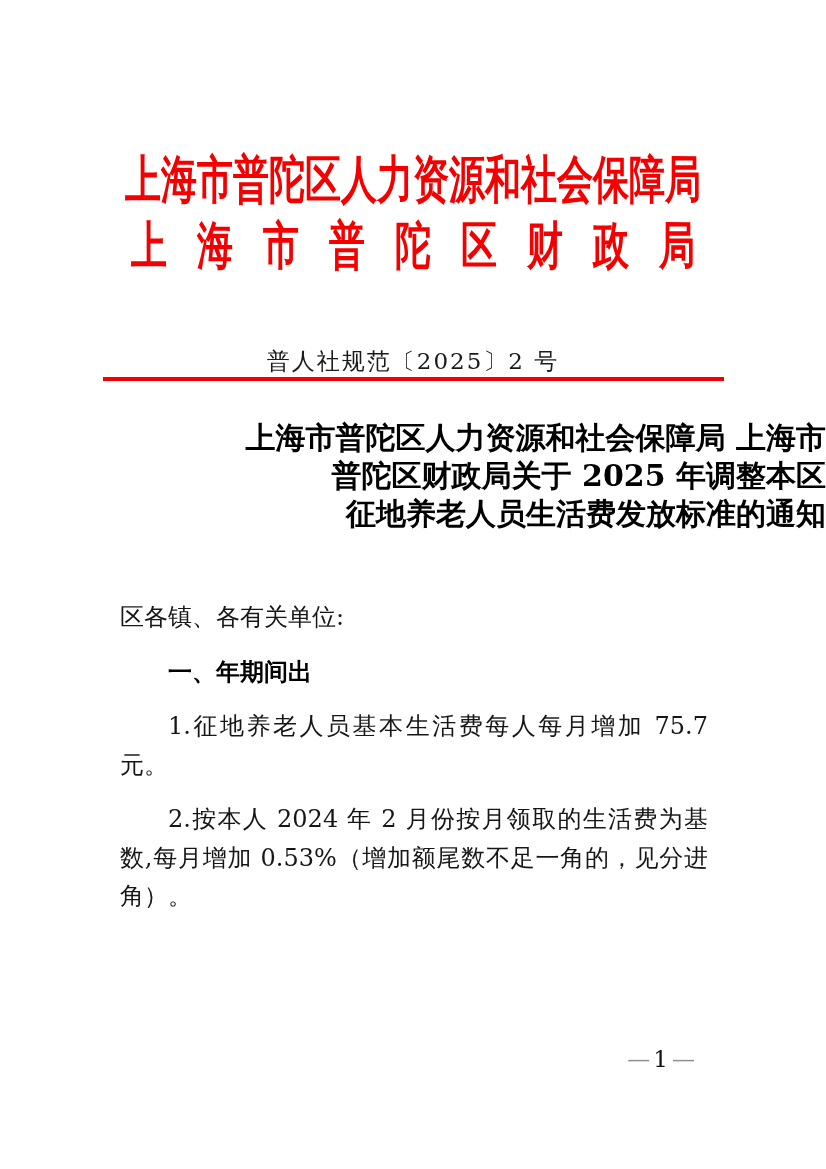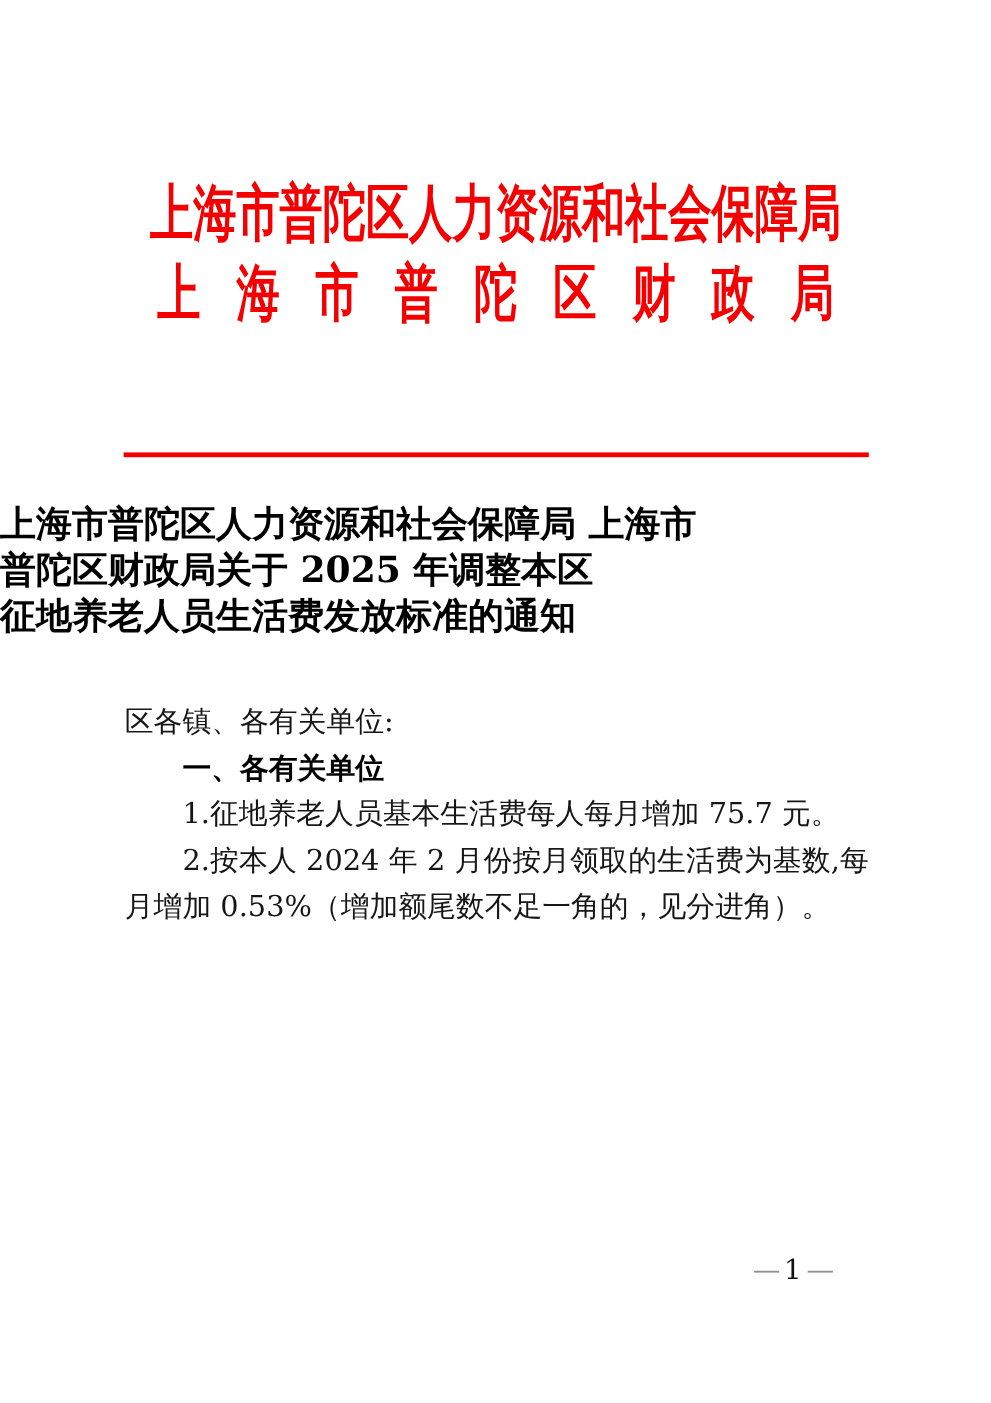--- a/index.html
+++ b/index.html
@@ -62,39 +62,39 @@
     height: 4px;
     background: #f40000;
   }
 
   
   .doc-title {
     position: absolute;
     top: 419px;
     left: 0;
     width: 100%;
-    text-align: left;
+    text-align: right;
     font-weight: bold;
     font-size: 30px;
     line-height: 38px;
     color: #000000;
   }
 
   
   .doc-body {
     position: absolute;
     left: 104px;
     top: 582px;
     width: 620px;
     font-size: 24px;
     line-height: 38.5px;
     text-align: justify;
     color: #161616;
   }
-  .para { margin: 0; text-indent: 2em; }
+  .para { margin: 16px; text-indent: 2em; }
   .para.salutation { text-indent: 0; }
   .para.section-heading {
     font-family: "DejaVu Sans", "Liberation Sans", sans-serif;
     font-weight: bold;
     color: #000000;
   }
 
   
   .page-footer {
     position: absolute;
@@ -108,32 +108,33 @@
 </style>
 </head>
 <body>
 
 <div class="page">
 
   <div class="gov-header-line l1">上海市普陀区人力资源和社会保障局</div>
 
   <div class="gov-header-line l2">上海市普陀区财政局</div>
 
+  <div class="doc-number">普人社规范〔2025〕2 号</div>
 
   <div class="red-rule"></div>
 
   <div class="doc-title">
     <div>上海市普陀区人力资源和社会保障局 上海市</div>
     <div>普陀区财政局关于 2025 年调整本区</div>
     <div>征地养老人员生活费发放标准的通知</div>
   </div>
 
   <div class="doc-body">
     <p class="para salutation">区各镇、各有关单位:</p>
-    <p class="para section-heading">一、各有关单位</p>
+    <p class="para section-heading">一、年期间出</p>
     <p class="para">1.征地养老人员基本生活费每人每月增加 75.7 元。</p>
     <p class="para">2.按本人 2024 年 2 月份按月领取的生活费为基数,每月增加 0.53%（增加额尾数不足一角的，见分进角）。</p>
   </div>
 
   <div class="page-footer">
     <span class="dash">—</span><span class="num">1</span><span class="dash">—</span>
   </div>
 
 </div>
 

